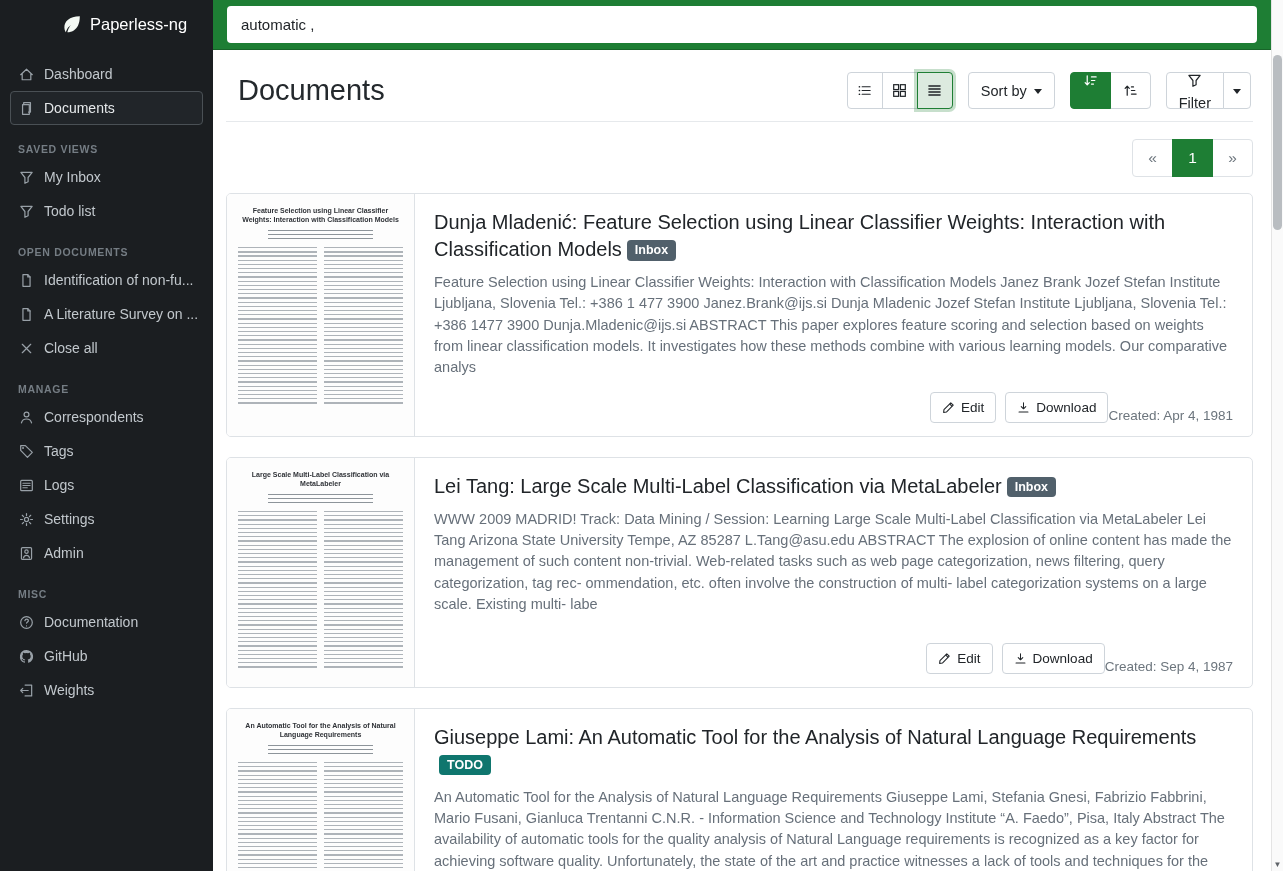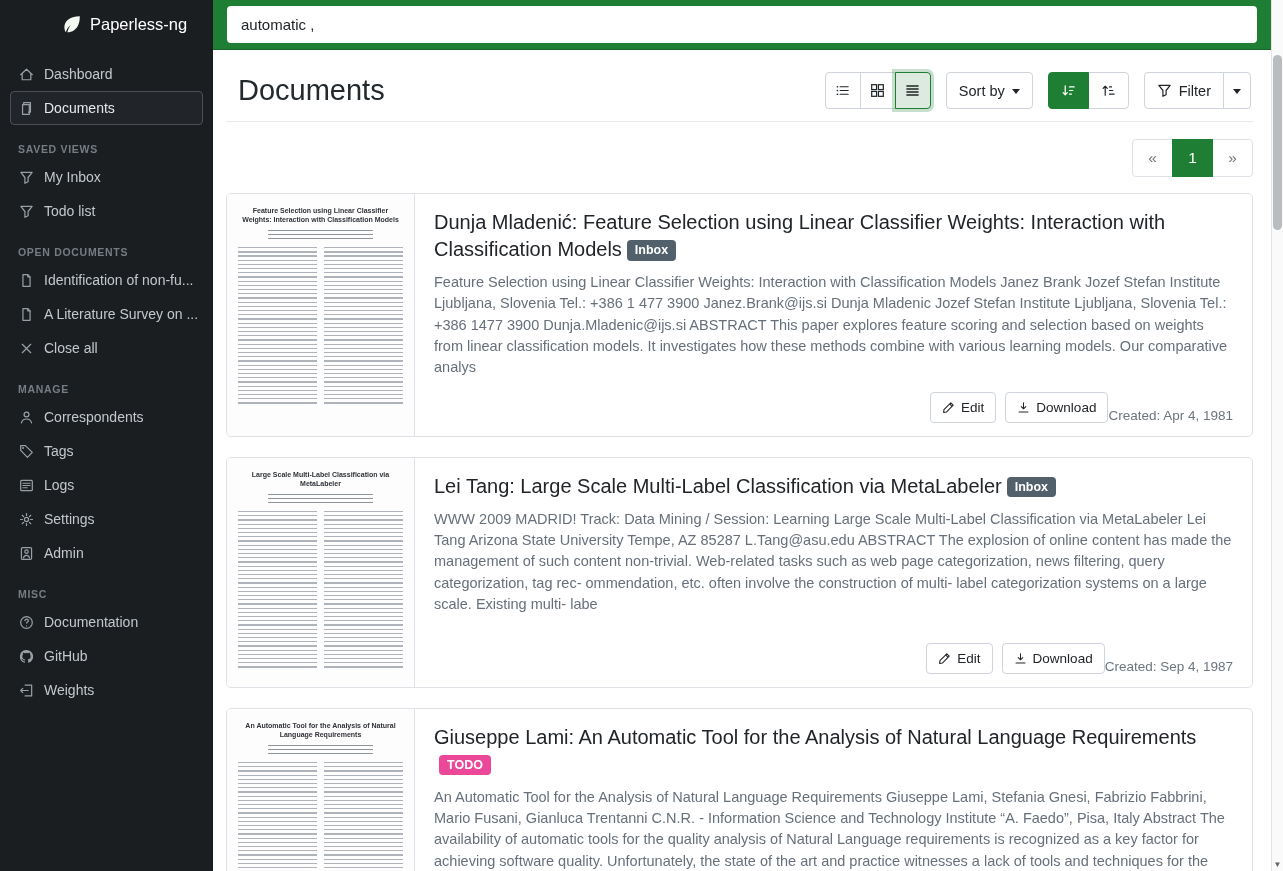--- a/index.html
+++ b/index.html
@@ -29,21 +29,21 @@
   .content { flex: 1; overflow: hidden; padding: 20px 30px 0 13px; background: #fff; }
 
   .page-head { display: flex; justify-content: space-between; align-items: center; padding: 2px 2px 12px 12px; border-bottom: 1px solid #e6e9ec; }
   .page-title { font-size: 29px; font-weight: 400; color: #24292d; }
 
   .toolbar { display: flex; align-items: center; gap: 15px; }
   .btn { height: 37px; background: #fff; border: 1px solid #ced4da; color: #212529; display: inline-flex; align-items: center; gap: 7px; padding: 0 12px; font-size: 14.5px; border-radius: 4px; cursor: pointer; font-family: inherit; }
   .btn .ic { width: 15px; height: 15px; }
   .btn-group { display: inline-flex; }
   .btn-group .btn { border-radius: 0; margin-left: -1px; }
-  .btn-group .btn:first-child { border-radius: 4px 0 0 4px; margin-left: 0; }
+  .btn-group .btn:first-child { border-radius: 4px 0 0 4px; margin-left: 0; flex-direction: column; }
   .btn-group .btn:last-child { border-radius: 0 4px 4px 0; }
   .view-toggle .btn { width: 36px; padding: 0; justify-content: center; }
   .view-toggle .btn.active { background: #dcead f; }
   .view-toggle .btn.active { background: #dceadf; border-color: #1e7e34; box-shadow: 0 0 0 3px rgba(30,126,52,.25); position: relative; z-index: 2; }
   .sort-dir .btn.active { background: #1e7e34; border-color: #1e7e34; color: #fff; position: relative; z-index: 1; }
   .caret { width: 0; height: 0; border-left: 4.5px solid transparent; border-right: 4.5px solid transparent; border-top: 5px solid currentColor; display: inline-block; margin-top: 2px; }
   .filter-caret-btn { padding: 0 9px; }
 
   .pagination { display: flex; justify-content: flex-end; margin: 17px 0 16px; }
   .page-link { min-width: 41px; height: 38px; border: 1px solid #dee2e6; background: #fff; color: #6c757d; font-size: 15.5px; display: inline-flex; align-items: center; justify-content: center; margin-left: -1px; cursor: pointer; font-family: inherit; padding: 0 13px; }
@@ -393,21 +393,21 @@
       <article class="card">
         <div class="thumb">
           <div class="thumb-title">An Automatic Tool for the Analysis of Natural Language Requirements</div>
           <div class="thumb-meta"></div>
           <div class="thumb-cols">
               <div class="thumb-col"></div>
               <div class="thumb-col"></div>
             </div>
         </div>
         <div class="card-body">
-          <h2 class="doc-title"><span>Giuseppe Lami: An Automatic Tool for the Analysis of Natural Language Requirements</span><span class="badge" style="background-color: #ec4899;">TODO</span></h2>
+          <h2 class="doc-title"><span>Giuseppe Lami: An Automatic Tool for the Analysis of Natural Language Requirements</span><span class="badge" style="background-color: #0f766e;">TODO</span></h2>
           <p class="excerpt">An Automatic Tool for the Analysis of Natural Language Requirements Giuseppe Lami, Stefania Gnesi, Fabrizio Fabbrini, Mario Fusani, Gianluca Trentanni C.N.R. - Information Science and Technology Institute “A. Faedo”, Pisa, Italy Abstract The availability of automatic tools for the quality analysis of Natural Language requirements is recognized as a key factor for achieving software quality. Unfortunately, the state of the art and practice witnesses a lack of tools and techniques for the Natur</p>
 
         </div>
       </article>
     </main>
   </div>
 
   <div class="scrollbar">
     <div class="scroll-thumb"></div>
     <div class="scroll-arrow">▼</div>

